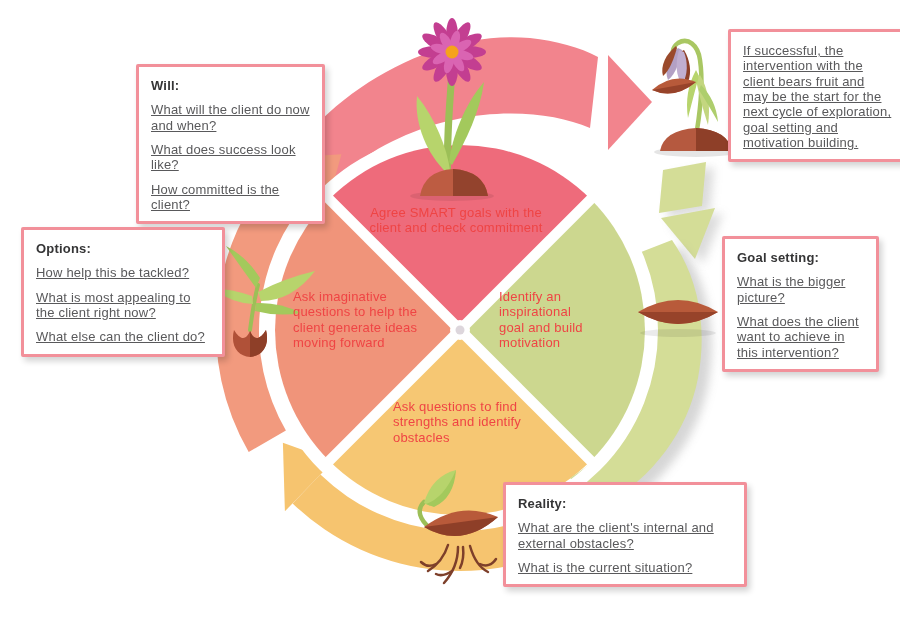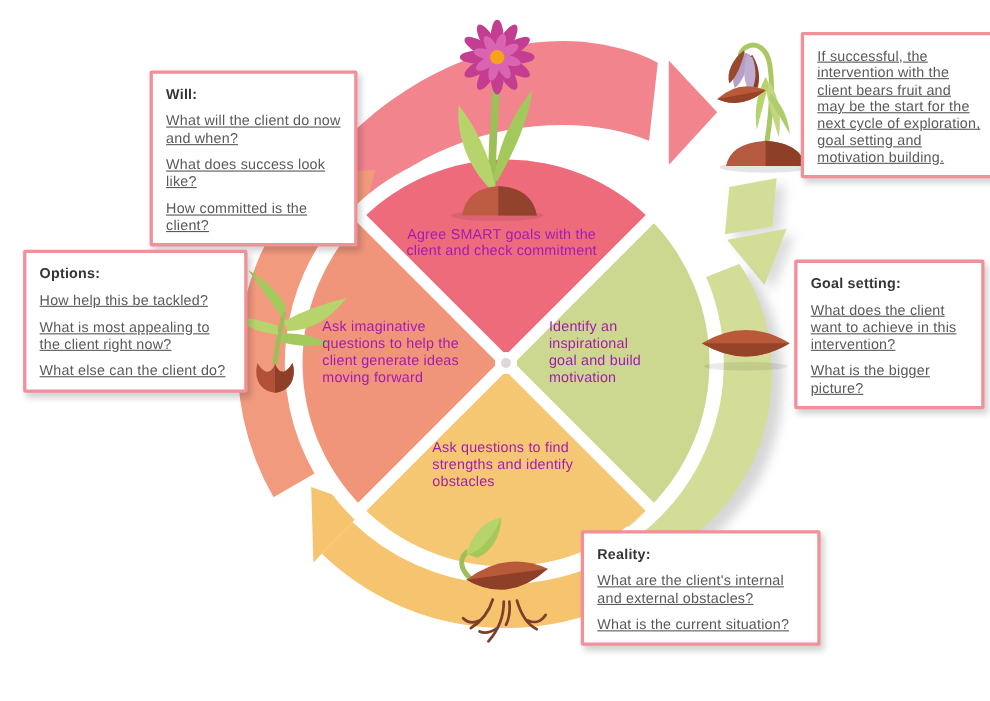--- a/index.html
+++ b/index.html
@@ -14,25 +14,25 @@
     border:3px solid #f2909a;border-radius:2px;
     box-shadow:3px 4px 6px rgba(0,0,0,.18);
     padding:9px 12px;color:#59595b;font-size:13px;line-height:1.18;
     letter-spacing:.2px;
   }
   .note-title{font-weight:bold;color:#353536;margin:2px 0 0 0;}
   .note-box p{margin:9px 0 0 0;text-decoration:underline;}
   .box-will{left:136px;top:24px;width:189px;margin-top:40px;}
   .box-success{left:728px;top:29px;width:180px;}
   .box-success p{margin:2px 0 0 0;}
-  .box-goal{left:722px;top:236px;width:173px;}
+  .box-goal{left:722px;top:236px;width:157px;}
   .box-options{left:21px;top:227px;width:204px;}
-  .box-reality{left:528px;top:482px;width:218px;}
+  .box-reality{left:503px;top:482px;width:244px;}
   .q-label{
-    position:absolute;font-size:13px;line-height:1.18;color:#a21caf;
+    position:absolute;font-size:13px;line-height:1.18;color:#ef4444;
     letter-spacing:.2px;
   }
   .q-top{left:368px;top:205px;width:176px;text-align:center;}
   .q-left{left:293px;top:289px;width:150px;}
   .q-right{left:499px;top:289px;width:100px;}
   .q-bottom{left:393px;top:399px;width:150px;}
 </style>
 </head>
 <body>
 
@@ -184,22 +184,22 @@
     <p>What does success look like?</p>
     <p>How committed is the client?</p>
   </div>
 
   <div class="note-box box-success">
     <p>If successful, the intervention with the client bears fruit and may be the start for the next cycle of exploration, goal setting and motivation building.</p>
   </div>
 
   <div class="note-box box-goal">
     <div class="note-title">Goal setting:</div>
+    <p>What is the bigger picture?</p>
     <p>What does the client want to achieve in this intervention?</p>
-    <p>What is the bigger picture?</p>
   </div>
 
   <div class="note-box box-options">
     <div class="note-title">Options:</div>
     <p>How help this be tackled?</p>
     <p>What is most appealing to the client right now?</p>
     <p>What else can the client do?</p>
   </div>
 
   <div class="note-box box-reality">

